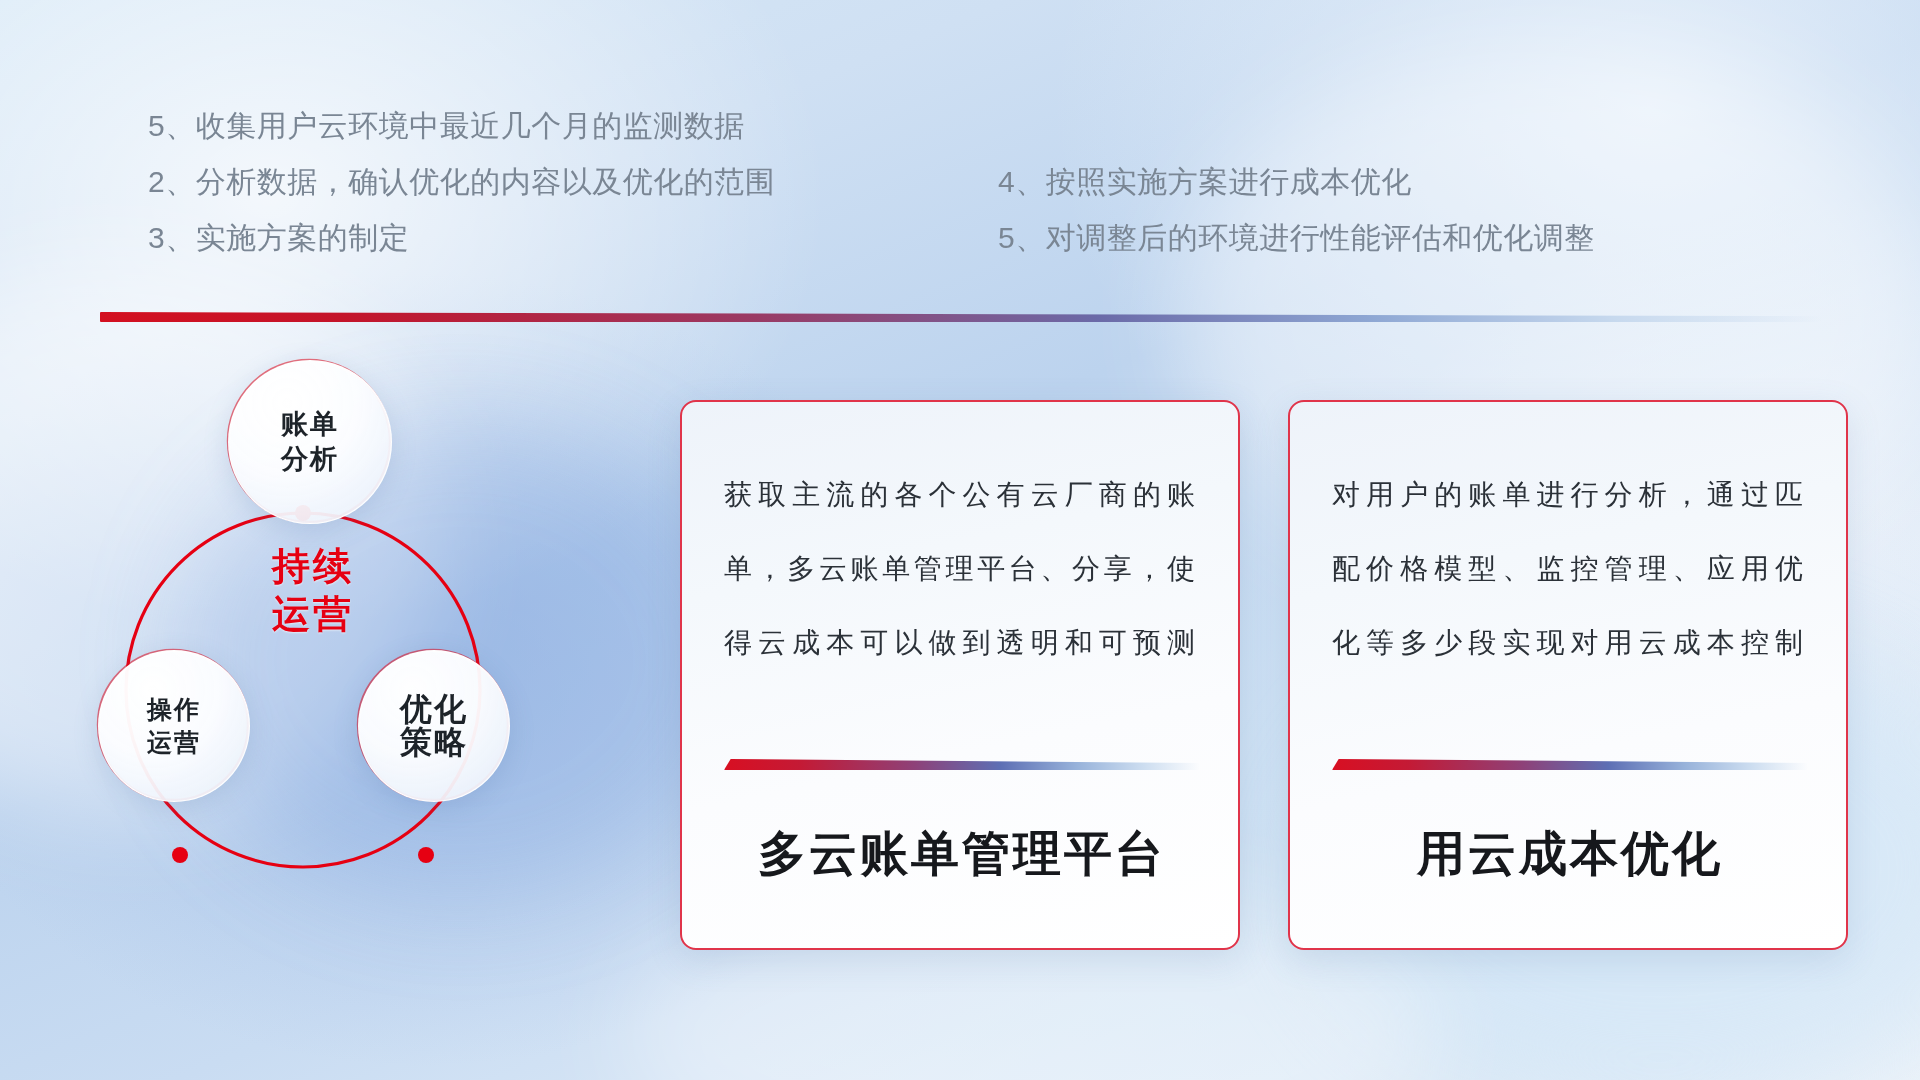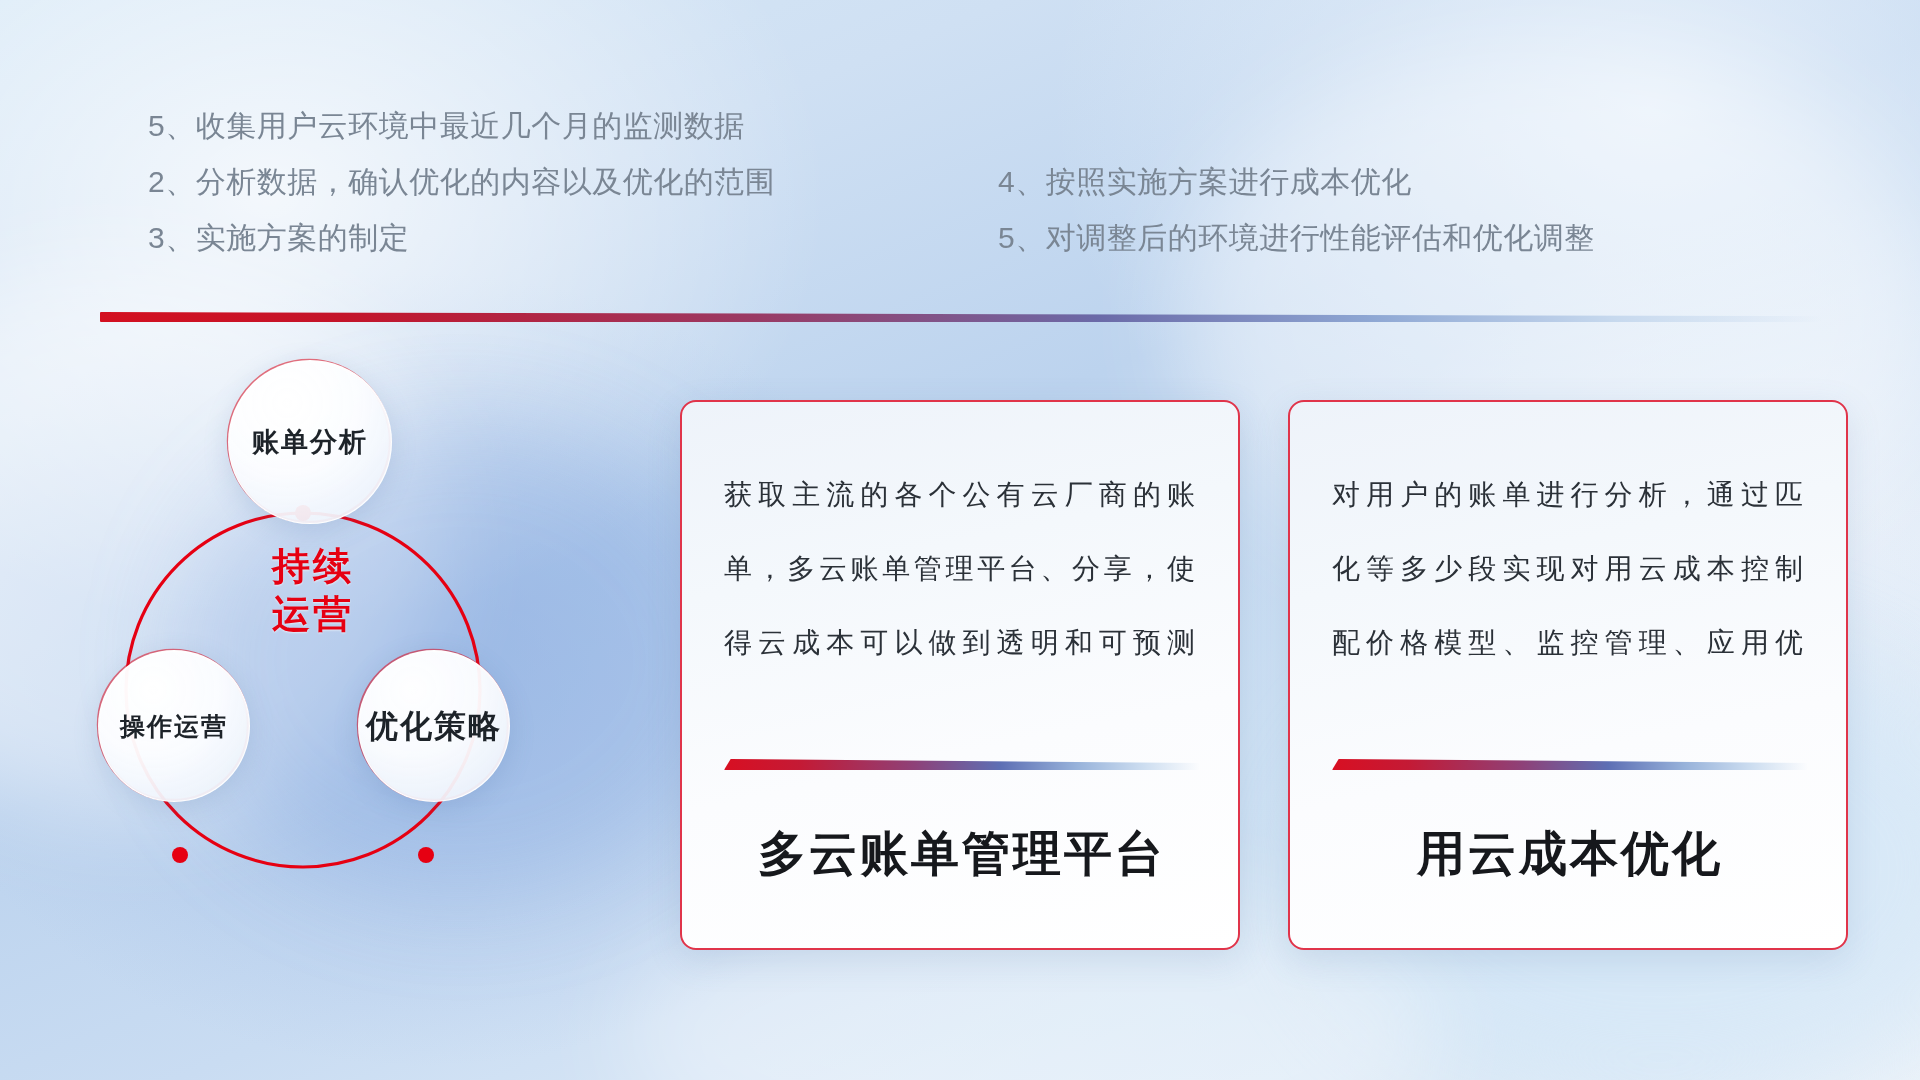--- a/index.html
+++ b/index.html
@@ -80,21 +80,21 @@
     height: 560px;
   }
   .node {
     position: absolute;
     border-radius: 50%;
     background:
       radial-gradient(circle at 36% 26%, rgba(255,255,255,0.99) 0%, rgba(252,253,255,0.96) 45%, rgba(232,240,250,0.92) 100%);
     border: 1px solid rgba(255,255,255,0.95);
     box-shadow: 0 6px 26px rgba(86,122,170,0.20), inset 0 1px 2px rgba(255,255,255,0.9);
     display: flex;
-    flex-direction: row;
+    flex-direction: column;
     align-items: center;
     justify-content: center;
     color: #1d2329;
     font-weight: bold;
     letter-spacing: 2px;
     text-align: right;
   }
   .node-top {
     left: 138px; top: 0;
     width: 162px; height: 162px;
@@ -256,20 +256,20 @@
       <span class="card-body-line">单，多云账单管理平台、分享，使</span>
       <span class="card-body-line">得云成本可以做到透明和可预测</span>
     </div>
     <div class="card-divider"></div>
     <div class="card-title">多云账单管理平台</div>
   </div>
 
   <div class="card card-2">
     <div class="card-body">
       <span class="card-body-line">对用户的账单进行分析，通过匹</span>
+      <span class="card-body-line">配价格模型、监控管理、应用优</span>
       <span class="card-body-line">化等多少段实现对用云成本控制</span>
-      <span class="card-body-line">配价格模型、监控管理、应用优</span>
     </div>
     <div class="card-divider"></div>
     <div class="card-title">用云成本优化</div>
   </div>
 
 </div>
 
 </body></html>

